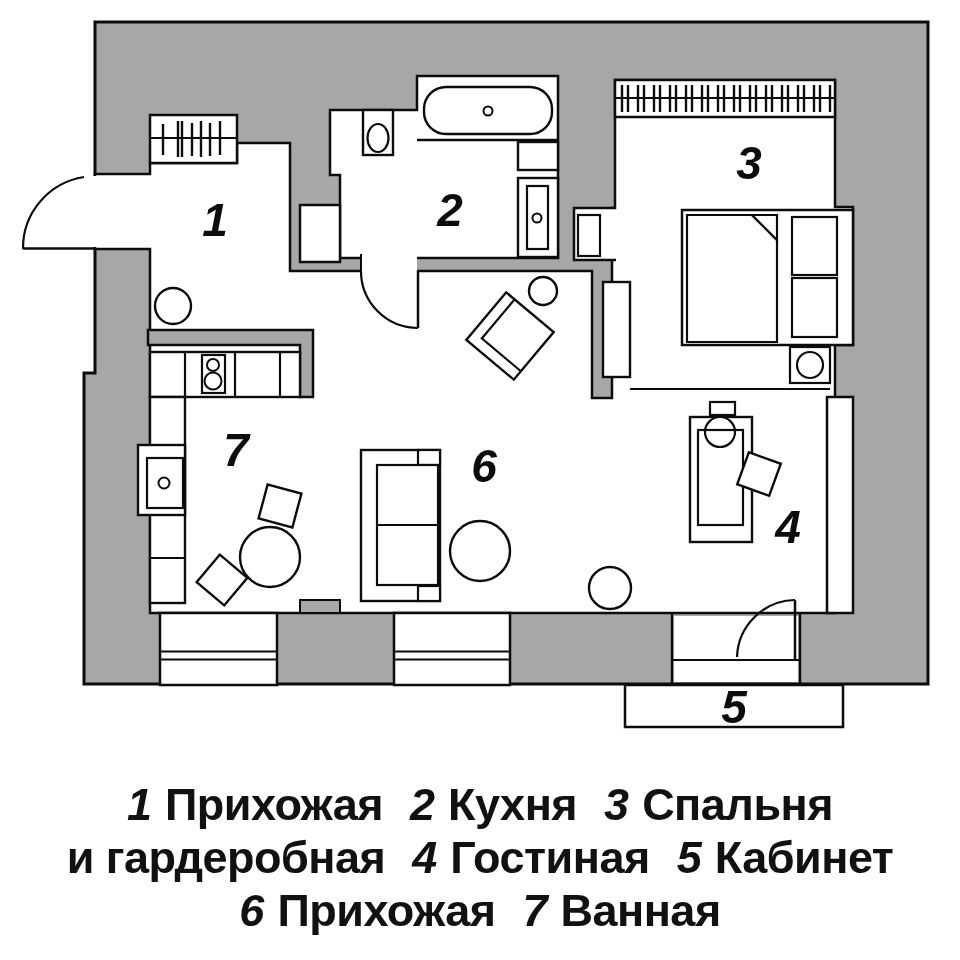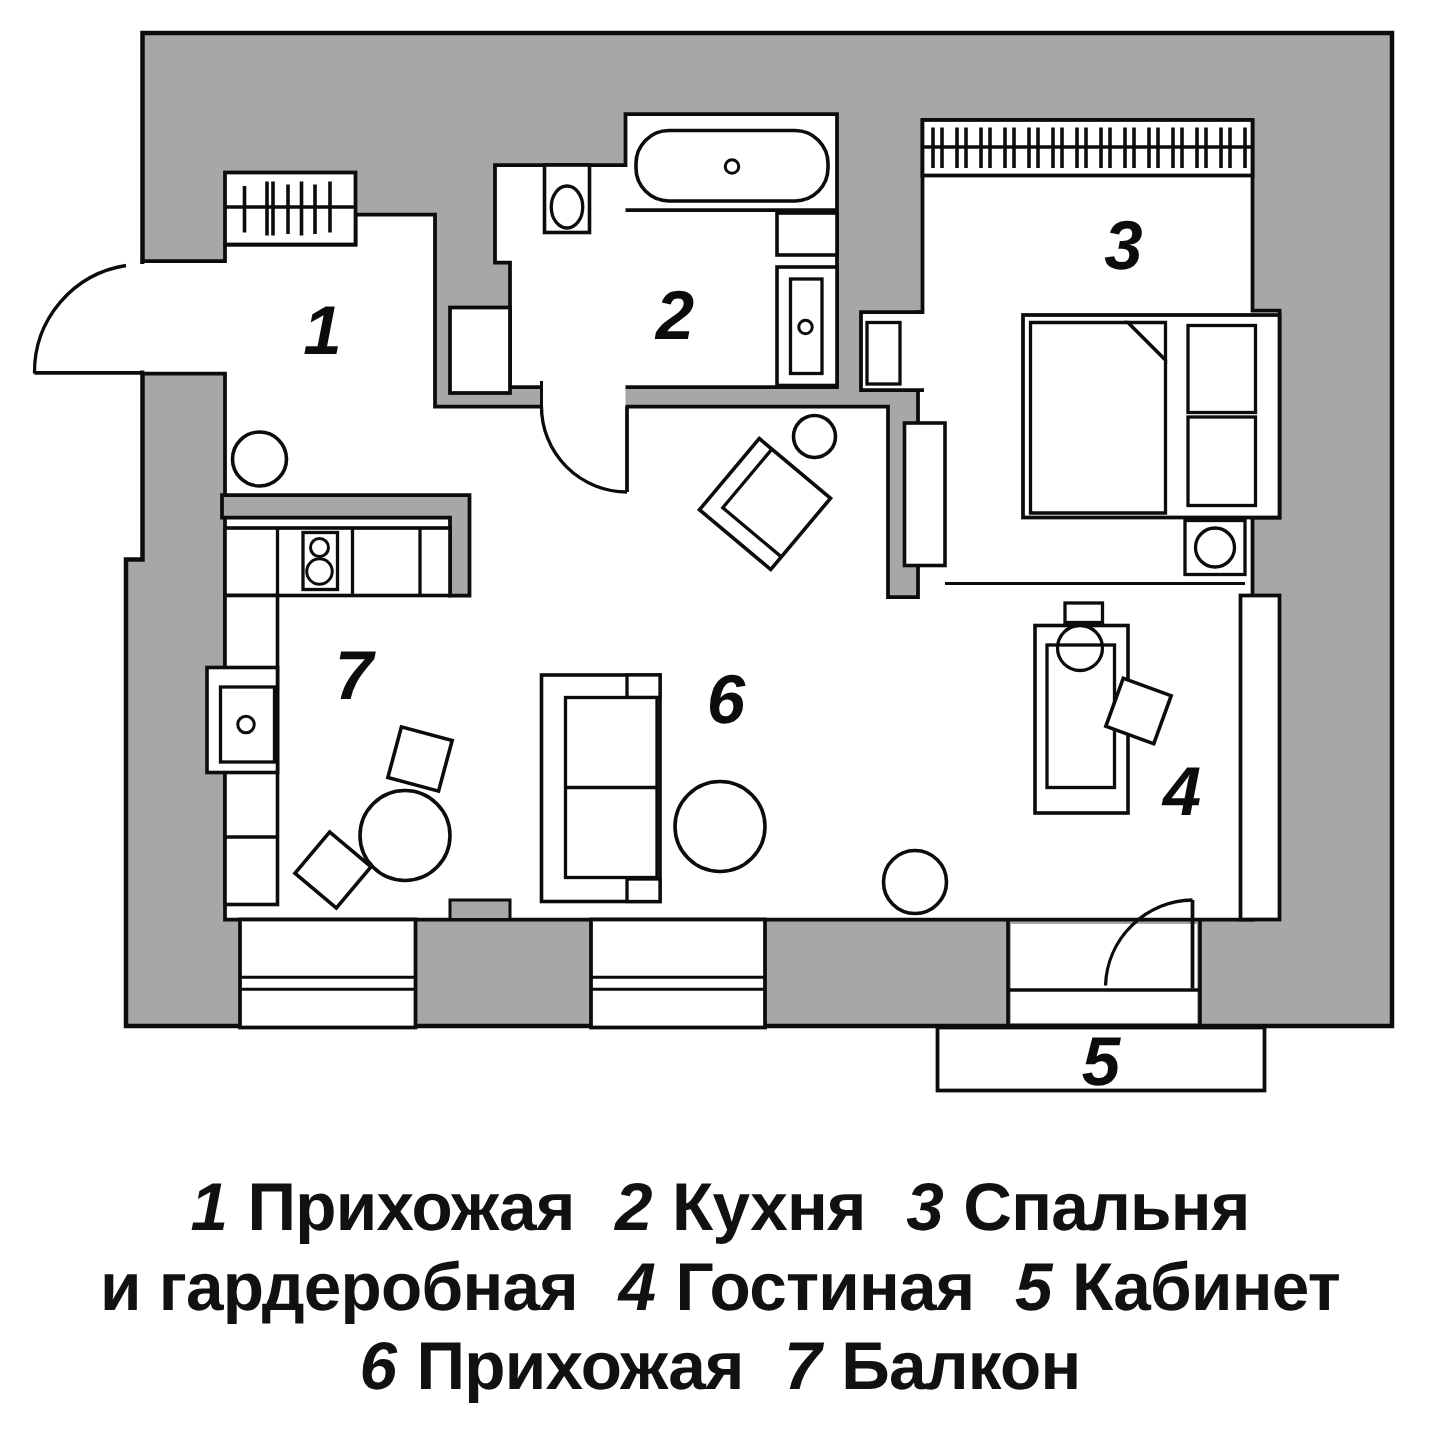--- a/index.html
+++ b/index.html
@@ -199,15 +199,15 @@
     <span class="lword">и гардеробная</span>
     <span class="lnum">4</span>
     <span class="lword">Гостиная</span>
     <span class="lnum">5</span>
     <span class="lword">Кабинет</span>
   </div>
   <div class="legend-line">
     <span class="lnum">6</span>
     <span class="lword">Прихожая</span>
     <span class="lnum">7</span>
-    <span class="lword">Балкон</span>
+    <span class="lword">Ванная</span>
   </div>
 </div>
 
 </body></html>

